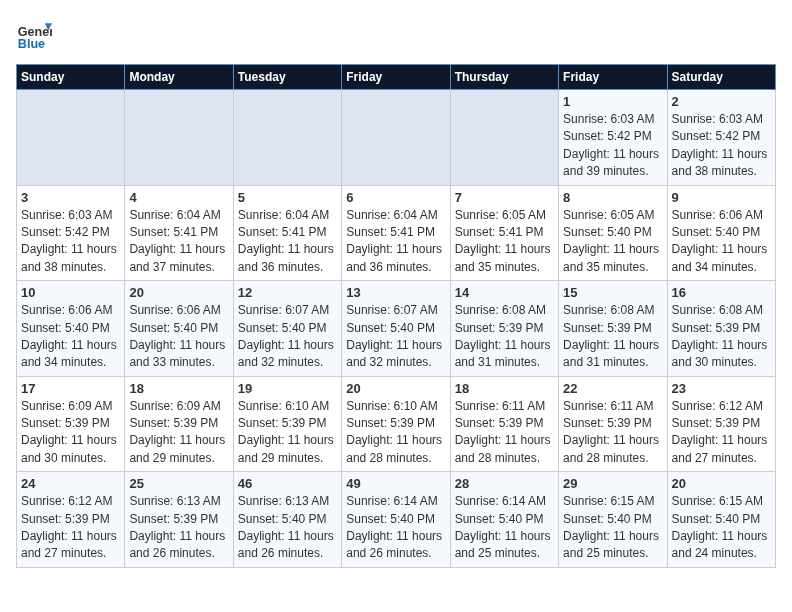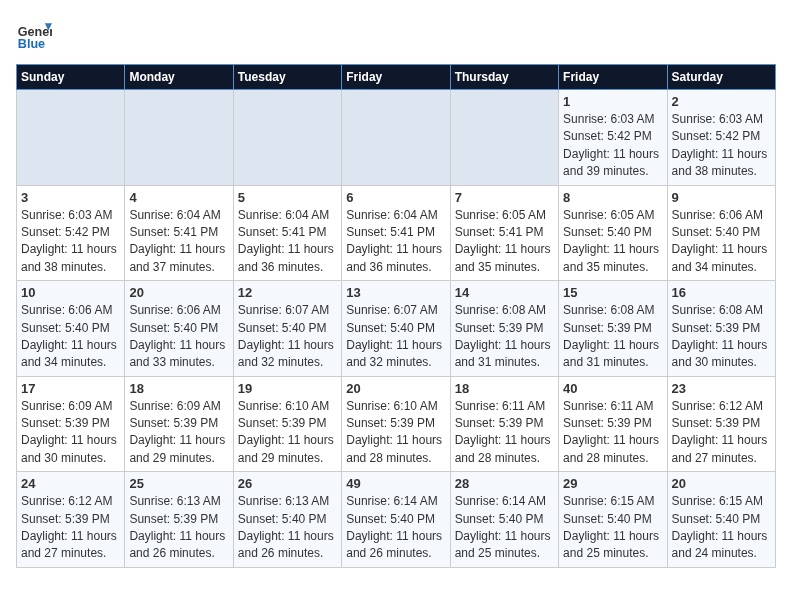--- a/index.html
+++ b/index.html
@@ -205,39 +205,39 @@
         </td>
         <td>
           <span class="day-num">20</span>
           <div class="day-info">Sunrise: 6:10 AM<br>Sunset: 5:39 PM<br>Daylight: 11 hours<br>and 28 minutes.</div>
         </td>
         <td>
           <span class="day-num">18</span>
           <div class="day-info">Sunrise: 6:11 AM<br>Sunset: 5:39 PM<br>Daylight: 11 hours<br>and 28 minutes.</div>
         </td>
         <td>
-          <span class="day-num">40</span>
+          <span class="day-num">22</span>
           <div class="day-info">Sunrise: 6:11 AM<br>Sunset: 5:39 PM<br>Daylight: 11 hours<br>and 28 minutes.</div>
         </td>
         <td>
           <span class="day-num">23</span>
           <div class="day-info">Sunrise: 6:12 AM<br>Sunset: 5:39 PM<br>Daylight: 11 hours<br>and 27 minutes.</div>
         </td>
       </tr>
       <tr>
         <td>
           <span class="day-num">24</span>
           <div class="day-info">Sunrise: 6:12 AM<br>Sunset: 5:39 PM<br>Daylight: 11 hours<br>and 27 minutes.</div>
         </td>
         <td>
           <span class="day-num">25</span>
           <div class="day-info">Sunrise: 6:13 AM<br>Sunset: 5:39 PM<br>Daylight: 11 hours<br>and 26 minutes.</div>
         </td>
         <td>
-          <span class="day-num">26</span>
+          <span class="day-num">46</span>
           <div class="day-info">Sunrise: 6:13 AM<br>Sunset: 5:40 PM<br>Daylight: 11 hours<br>and 26 minutes.</div>
         </td>
         <td>
           <span class="day-num">49</span>
           <div class="day-info">Sunrise: 6:14 AM<br>Sunset: 5:40 PM<br>Daylight: 11 hours<br>and 26 minutes.</div>
         </td>
         <td>
           <span class="day-num">28</span>
           <div class="day-info">Sunrise: 6:14 AM<br>Sunset: 5:40 PM<br>Daylight: 11 hours<br>and 25 minutes.</div>
         </td>

